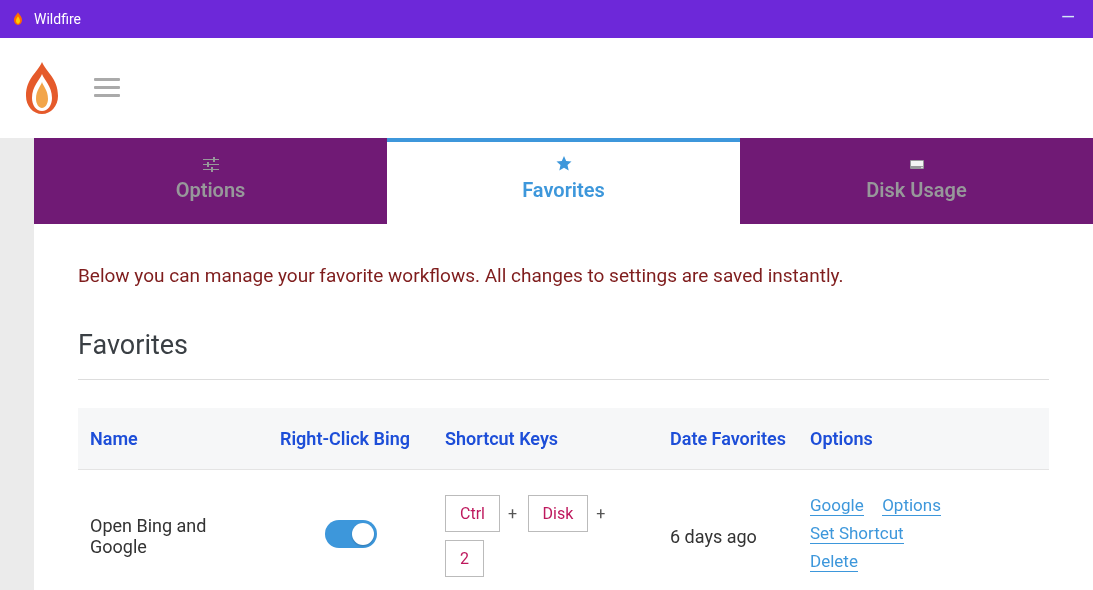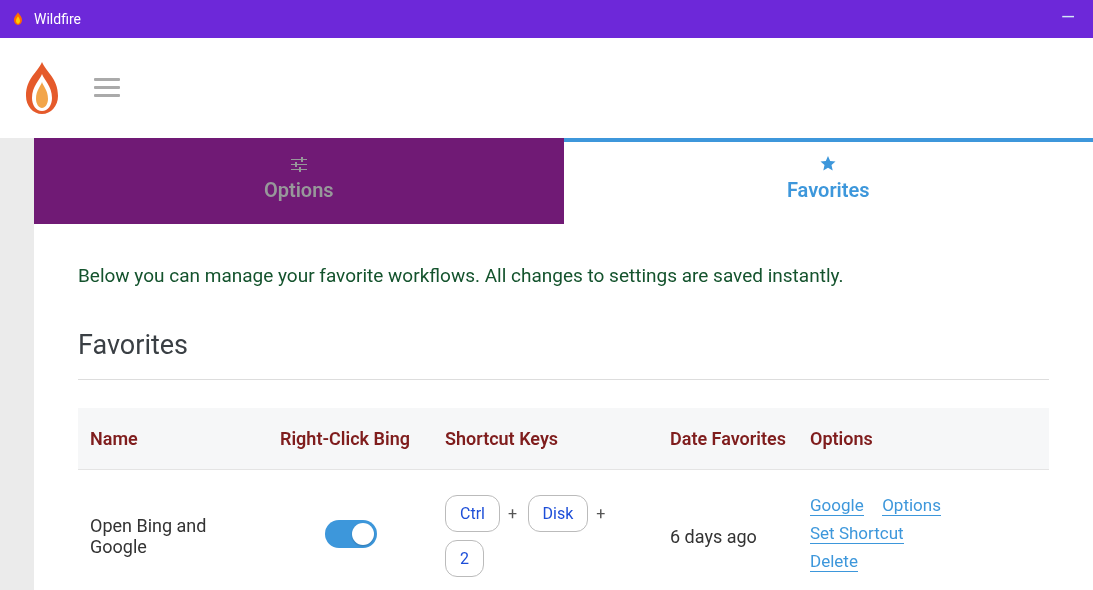--- a/index.html
+++ b/index.html
@@ -20,33 +20,33 @@
 .tabs { display: flex; background: #ebebeb; margin-left: 34px; }
 .tab { flex: 1; padding: 18px 0 22px 0; text-align: center; cursor: pointer; background: #701a75; position: relative; }
 .tab.active { background: #fff; }
 .tab.active::before { content: ""; position: absolute; top: 0; left: 0; right: 0; height: 4px; background: #3d97db; }
 .tab-icon { display: block; margin: 0 auto 6px auto; width: 16px; height: 16px; color: #97989a; }
 .tab.active .tab-icon { color: #3d97db; }
 .tab-label { font-size: 20px; font-weight: 600; color: #97989a; }
 .tab.active .tab-label { color: #3d97db; }
 
 .panel { background: #fff; margin-left: 34px; padding: 40px 44px; }
-.description { font-size: 19px; color: #14532d; margin-bottom: 42px; }
+.description { font-size: 19px; color: #7f1d1d; margin-bottom: 42px; }
 .section-title { font-size: 27px; color: #3a3f44; font-weight: 400; margin-bottom: 18px; }
 .section-hr { border: none; border-top: 1px solid #ddd; margin-bottom: 28px; }
 
 .table { width: 100%; border-collapse: collapse; }
-.table thead th { background: #f6f7f8; text-align: left; padding: 20px 12px; font-size: 18px; font-weight: 600; color: #7f1d1d; border-bottom: 1px solid #e4e4e4; }
+.table thead th { background: #f6f7f8; text-align: left; padding: 20px 12px; font-size: 18px; font-weight: 600; color: #1d4ed8; border-bottom: 1px solid #e4e4e4; }
 .table tbody td { padding: 24px 12px; font-size: 18px; color: #333; border-bottom: 1px solid #e4e4e4; vertical-align: middle; }
 .table tbody td.name-cell { width: 190px; }
 
 .toggle { width: 52px; height: 28px; background: #3d97db; border-radius: 14px; position: relative; display: inline-block; cursor: pointer; }
 .toggle-knob { width: 22px; height: 22px; background: #fff; border-radius: 50%; position: absolute; right: 3px; top: 3px; box-shadow: 0 1px 2px rgba(0,0,0,0.2); }
 
-.key { display: inline-block; border: 1px solid #bbb; border-radius: 12px; padding: 8px 14px; font-size: 16px; color: #1d4ed8; background: #fff; margin-right: 2px; }
+.key { display: inline-block; border: 1px solid #bbb; border-radius: 0; padding: 8px 14px; font-size: 16px; color: #be185d; background: #fff; margin-right: 2px; }
 .plus { display: inline-block; padding: 0 6px; color: #555; font-size: 16px; }
 
 .action-link { color: #3d97db; text-decoration: none; border-bottom: 1px solid #3d97db; margin-right: 14px; cursor: pointer; display: inline-block; margin-bottom: 6px; font-size: 17px; }
 
 svg { display: block; }
 </style>
 </head>
 <body>
 
 <div class="titlebar">
@@ -79,20 +79,28 @@
           <path fill="currentColor" d="M0 3h10v1H0zM12 3h4v1h-4zM10 1h2v5h-2zM0 8h4v1H0zM6 8h10v1H6zM4 6h2v5H4zM0 13h8v1H0zM10 13h6v1h-6zM8 11h2v5H8z"></path>
         </svg>
       <span class="tab-label">Options</span>
     </div>
     <div class="tab active">
       <svg class="tab-icon" viewBox="0 0 16 16">
           <path fill="currentColor" d="M8 0l2.2 5 5.3.5-4 3.6 1.2 5.4L8 11.8 3.3 14.5l1.2-5.4-4-3.6L5.8 5z"></path>
         </svg>
       <span class="tab-label">Favorites</span>
     </div>
+    <div class="tab">
+      <svg class="tab-icon" viewBox="0 0 16 16">
+          <rect x="1" y="4" width="14" height="9" rx="1" fill="currentColor"></rect>
+          <rect x="2" y="5" width="12" height="5" fill="#f4f4f4"></rect>
+          <circle cx="13" cy="11.5" r="0.8" fill="#f4f4f4"></circle>
+        </svg>
+      <span class="tab-label">Disk Usage</span>
+    </div>
   </div>
 
   <div class="panel">
     <p class="description">Below you can manage your favorite workflows. All changes to settings are saved instantly.</p>
     <h2 class="section-title">Favorites</h2>
     <hr class="section-hr">
 
     <table class="table">
       <thead>
         <tr>

